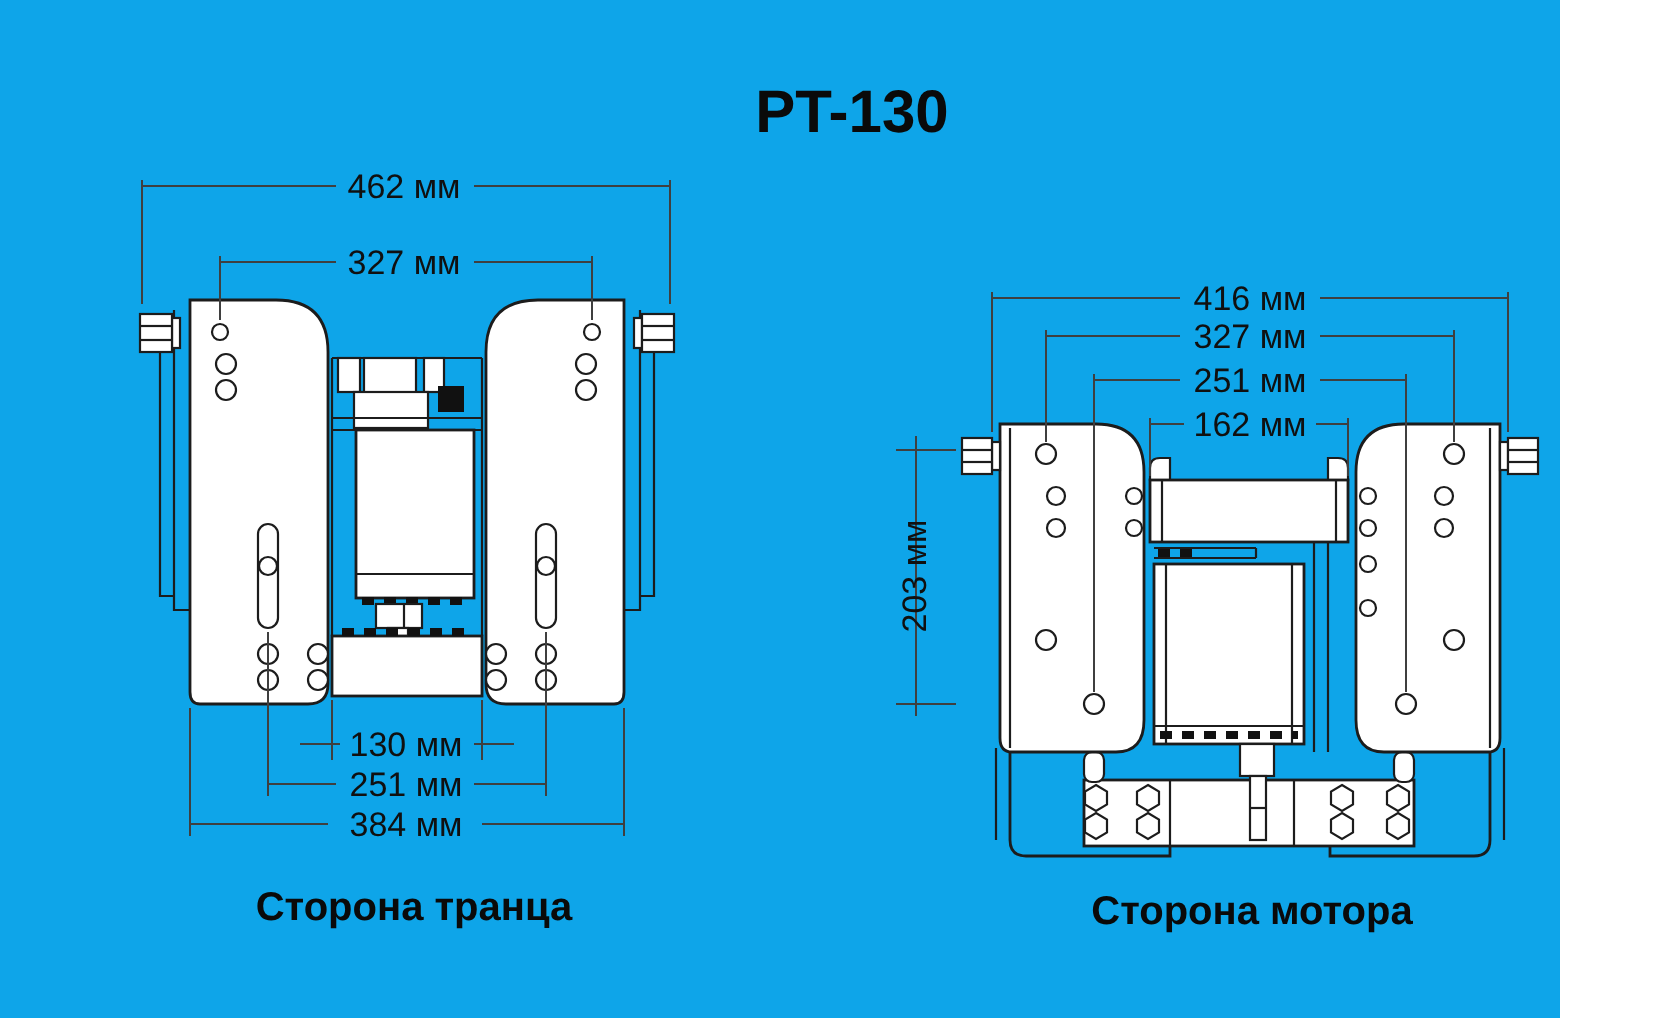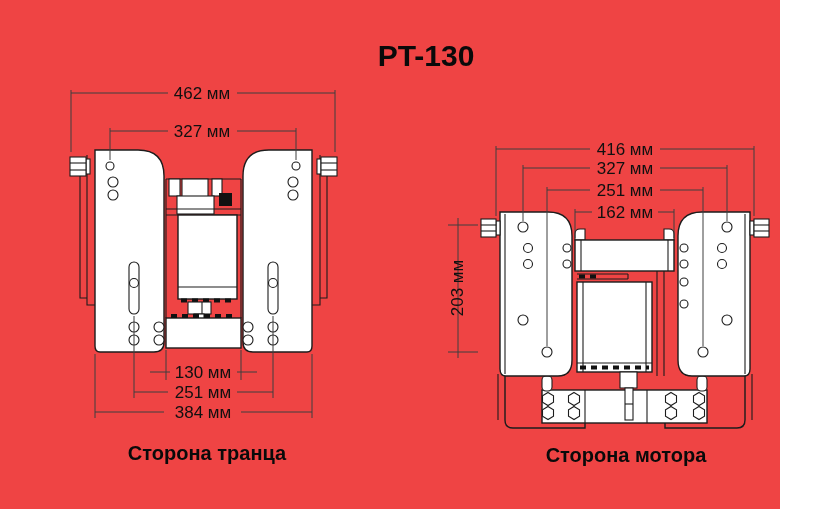--- a/index.html
+++ b/index.html
@@ -1,16 +1,16 @@
 <!DOCTYPE html>
 <html><head>
 <meta charset="utf-8">
 <style>
   html,body{margin:0;padding:0;background:#ffffff;}
-  .page{position:relative;width:780px;height:509px;background:#ef4444;overflow:hidden;
+  .page{position:relative;width:780px;height:509px;background:#0ea5e9;overflow:hidden;
         font-family:"Liberation Sans",sans-serif;}
   svg{position:absolute;inset:0;}
   .s-part{stroke:#1c1c1c;stroke-width:1.4;fill:none;stroke-linecap:square;}
   .s-fill{stroke:#1c1c1c;stroke-width:1.4;fill:#ffffff;stroke-linecap:square;}
   .s-det{stroke:#1c1c1c;stroke-width:1.1;fill:#ffffff;}
   .s-line{stroke:#1c1c1c;stroke-width:1.1;fill:none;}
   .s-dim{stroke:#3f3f3f;stroke-width:1;fill:none;}
   .s-black{fill:#111111;stroke:none;}
   .hatch{stroke:#111111;stroke-width:4;stroke-dasharray:6 5;fill:none;}
   .dim-label{font-family:"Liberation Sans",sans-serif;font-size:17px;fill:#101010;}

